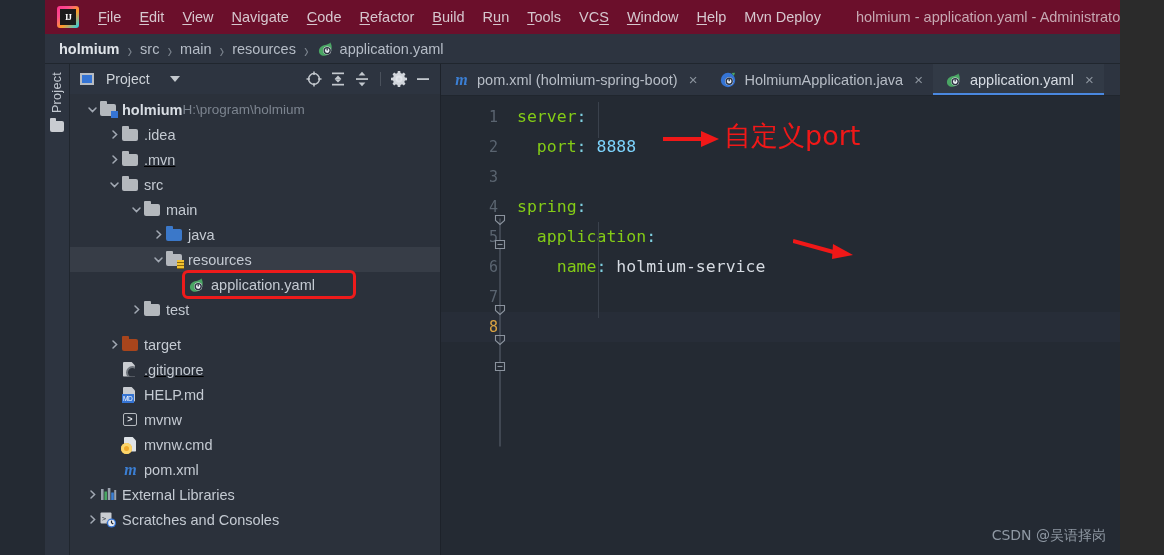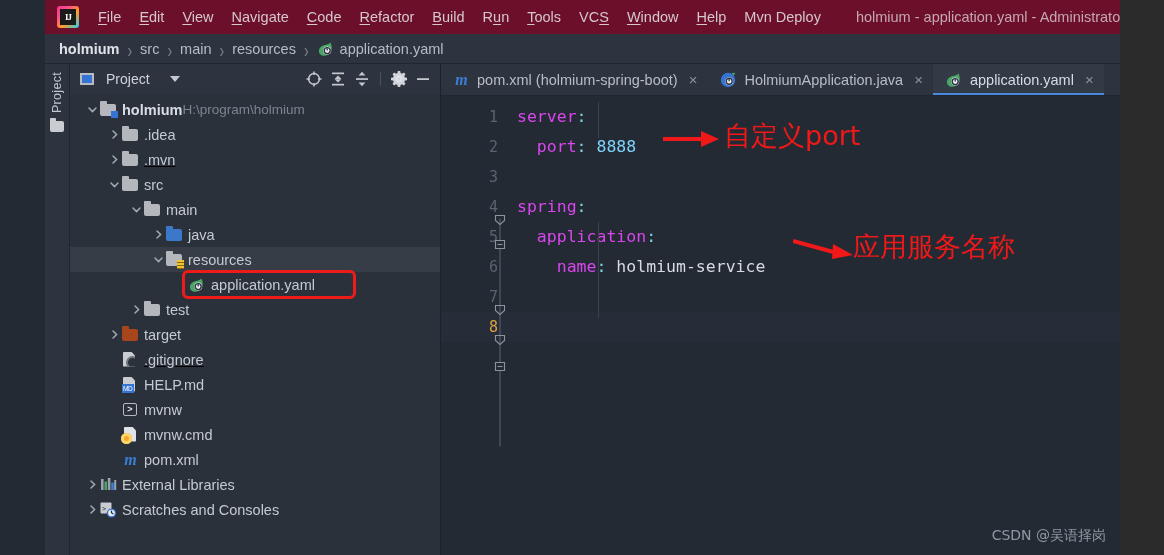--- a/index.html
+++ b/index.html
@@ -280,21 +280,21 @@
   }
   .cline {
     height: 30px; line-height: 30px;
     font-family: "DejaVu Sans Mono", monospace;
     font-size: 16.5px;
     white-space: pre;
     padding-left: 10px;
     color: #bcc3cc;
   }
   .cline.cur { background: #272d38; }
-  .k { color: #d946ef; }
+  .k { color: #84cc16; }
   .p { color: #7fd0e0; }
   .num { color: #7dd3fc; }
   .txt { color: #d6dbe2; }
   .indent-guide {
     position: absolute; width: 1px; background: #3a414c;
   }
 
   
   .ann {
     position: absolute;
@@ -520,21 +520,21 @@
             <span class="arrow">
               <svg width="11" height="11" viewBox="0 0 11 11" style="display: block;">
                 <path d="M4 2 L7.6 5.5 L4 9" fill="none" stroke="#a2a9b3" stroke-width="1.5" stroke-linecap="round"></path>
               </svg>
             </span>
             <span class="ic">
               <span class="fol gray"></span>
             </span>
             <span class="tlabel">test</span>
           </div>
-          <div class="trow" style="padding-left: 36px;">
+          <div class="trow" style="padding-left: 36px; margin-top: 10px;">
             <span class="arrow">
               <svg width="11" height="11" viewBox="0 0 11 11" style="display: block;">
                 <path d="M4 2 L7.6 5.5 L4 9" fill="none" stroke="#a2a9b3" stroke-width="1.5" stroke-linecap="round"></path>
               </svg>
             </span>
             <span class="ic">
               <span class="fol orange"></span>
             </span>
             <span class="tlabel">target</span>
           </div>
@@ -683,19 +683,18 @@
         <svg class="arrow-red" style="left:222px;top:32px;" width="56" height="22" viewBox="0 0 56 22">
           <line x1="0" y1="11" x2="40" y2="11" stroke="#f01818" stroke-width="4"></line>
           <path d="M38 3 L56 11 L38 19 Z" fill="#f01818"></path>
         </svg>
         <div class="ann" id="ann0" style="left:283px;top:22px;">自定义port</div>
 
         <svg class="arrow-red" style="left:352px;top:140px;" width="60" height="30" viewBox="0 0 60 30">
           <line x1="0" y1="5" x2="44" y2="17" stroke="#f01818" stroke-width="4"></line>
           <path d="M40 8 L60 19 L39 23 Z" fill="#f01818"></path>
         </svg>
-        <div class="ann" id="ann1" style="left:412px;top:133px;">应用服务名称</div>
       </div>
     </div>
   </div>
 
   <div class="watermark">CSDN @吴语择岗</div>
 </div>
 
 </body></html>

